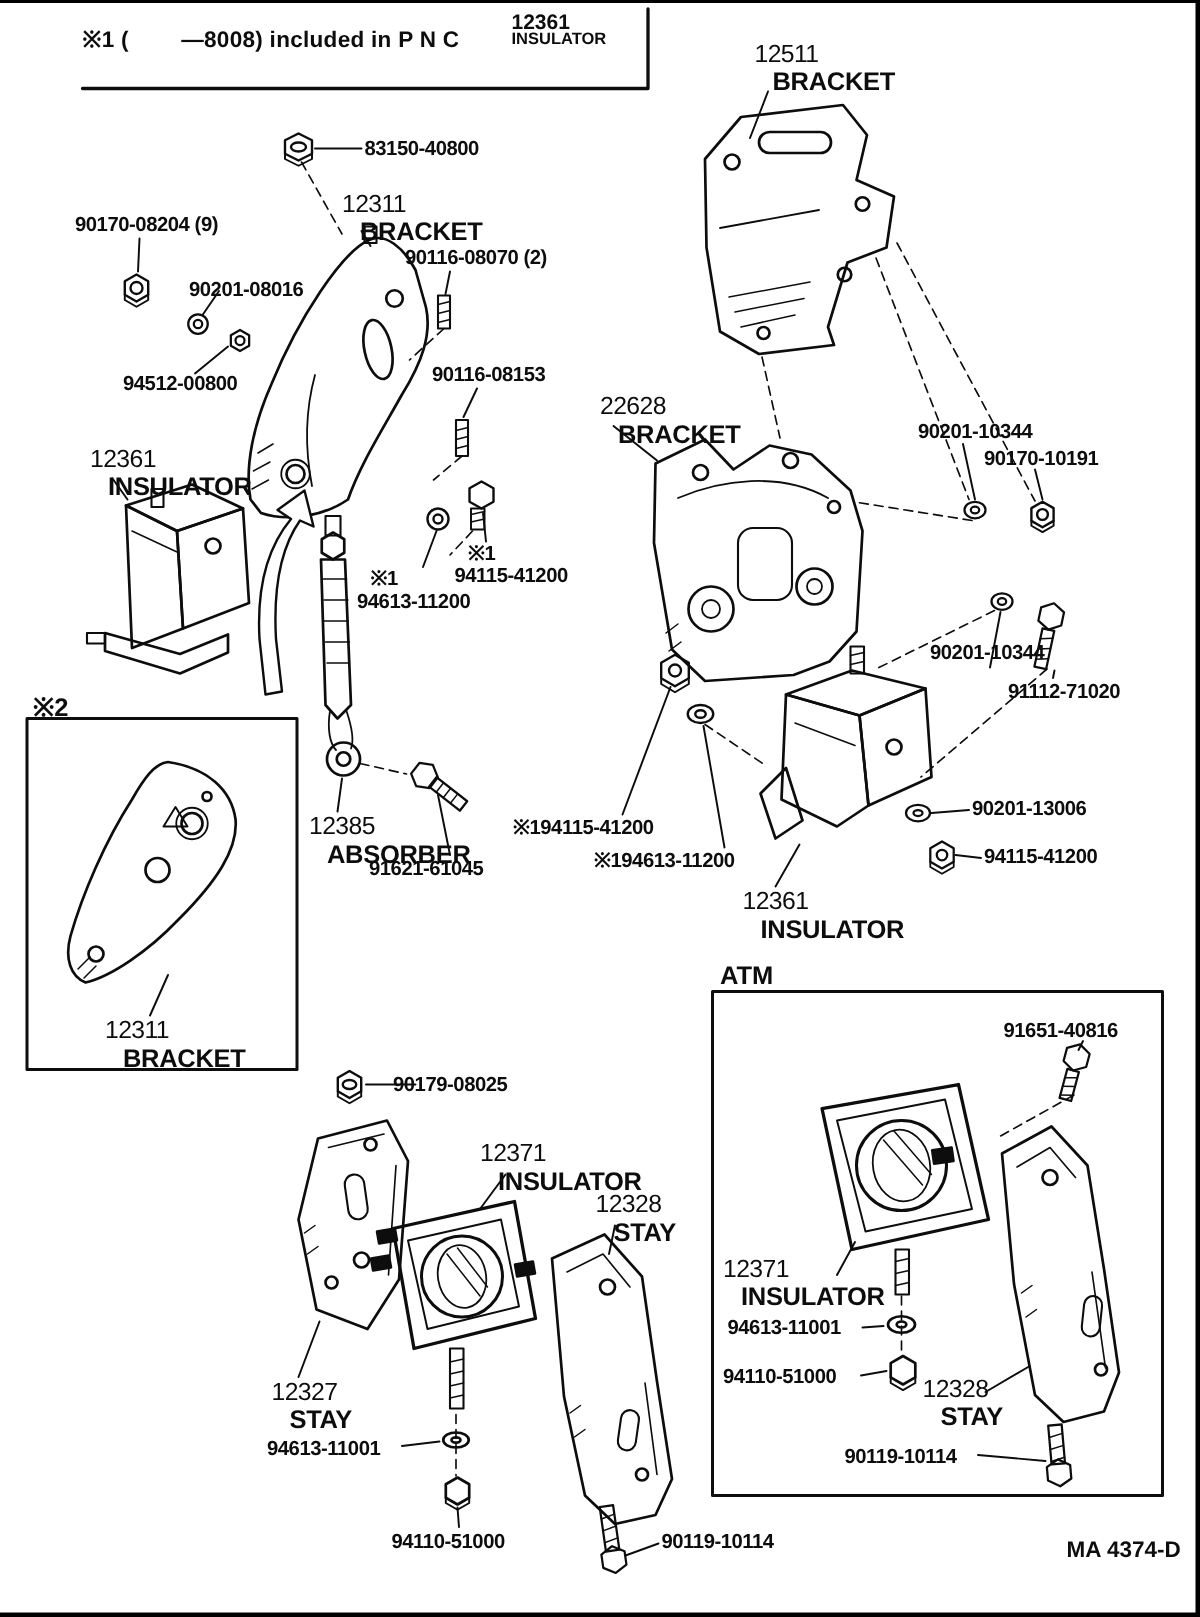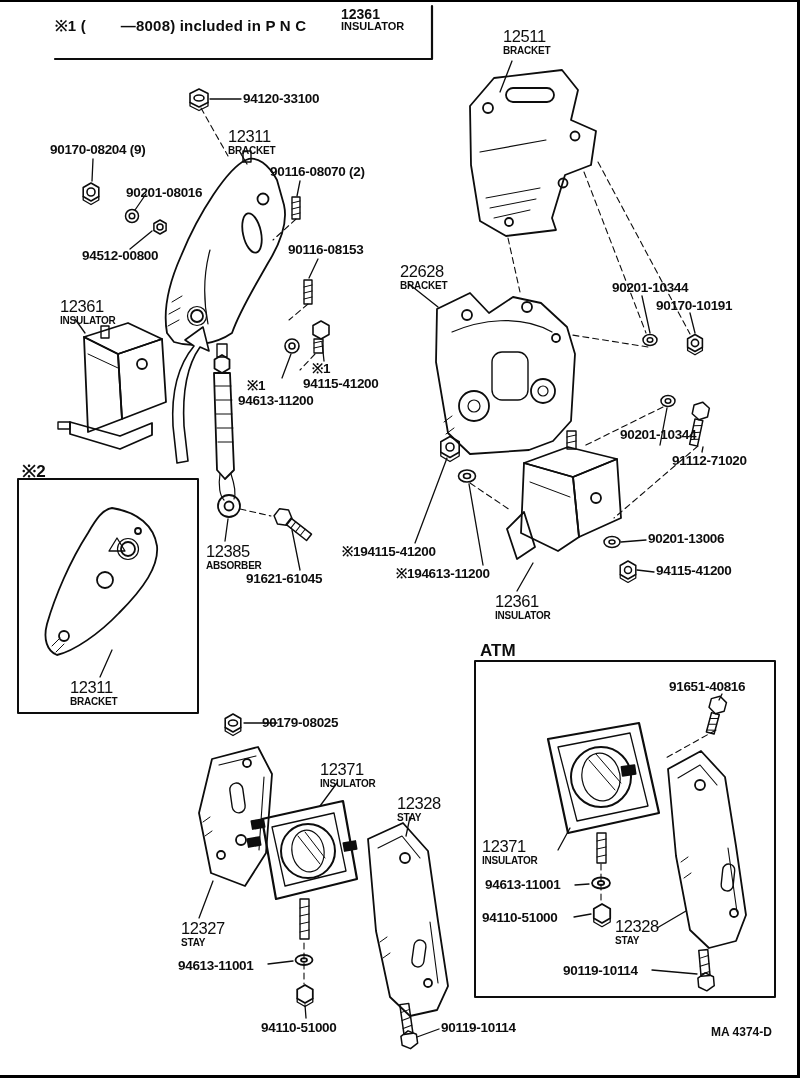--- a/index.html
+++ b/index.html
@@ -5,27 +5,27 @@
   html,body{margin:0;padding:0;background:#fff;}
   #page{position:relative;width:800px;height:1078px;background:#fff;overflow:hidden;
         box-sizing:border-box;border-top:2px solid #000;border-right:3px solid #000;border-bottom:3px solid #000;
         font-family:"Liberation Sans",sans-serif;color:#0d0d0d;}
   #art{position:absolute;left:0;top:0;}
   .lbl{position:absolute;font-weight:bold;font-size:13.5px;letter-spacing:-0.3px;white-space:nowrap;line-height:1.05;}
   .lbl2{position:absolute;font-weight:bold;font-size:13.5px;letter-spacing:-0.3px;white-space:nowrap;line-height:1.08;}
   .lbl2 .l1{margin-left:9px;}
   .part{position:absolute;white-space:nowrap;line-height:1;}
   .part .pnum{font-weight:normal;font-size:16.5px;letter-spacing:-0.4px;}
-  .part .pname{font-weight:bold;font-size:10px;letter-spacing:-0.2px;margin-top:1px;}
+  .part .pname{font-weight:bold;font-size:17px;letter-spacing:-0.2px;margin-top:1px;margin-left:12px;}
   .note{position:absolute;font-weight:bold;font-size:15px;white-space:pre;letter-spacing:0.2px;}
   .hdrpart{position:absolute;line-height:1;}
   .hdrpart .pnum{font-weight:bold;font-size:14px;}
   .hdrpart .pname{font-weight:bold;font-size:11px;}
   .boxlbl{position:absolute;font-weight:bold;font-size:17px;}
-  .code{position:absolute;font-weight:bold;font-size:12px;}
+  .code{position:absolute;font-weight:bold;font-size:15px;}
 </style>
 </head>
 <body>
 
 <div id="page">
 
 <svg id="art" width="800" height="1078" viewBox="0 0 800 1078">
 <g fill="none" stroke="#0d0d0d" stroke-width="1.8" stroke-linejoin="round" stroke-linecap="round">
 
 <polyline points="55,57 432,57 432,4" stroke-width="2.2"></polyline>
@@ -341,21 +341,21 @@
 
 <div class="note" style="left:55px;top:13px">※1 (        —8008) included in P N C</div>
 <div class="hdrpart" style="left:341px;top:5px">
   <div class="pnum">12361</div>
   <div class="pname">INSULATOR</div>
 </div>
 
 <div class="boxlbl" style="left:22px;top:457px">※2</div>
 <div class="boxlbl" style="left:480px;top:639px">ATM</div>
 
-<div class="lbl" style="left:243px;top:90px">94120-33100</div>
+<div class="lbl" style="left:243px;top:90px">83150-40800</div>
 <div class="part" style="left:228px;top:126px">
   <div class="pnum">12311</div>
   <div class="pname">BRACKET</div>
 </div>
 <div class="lbl" style="left:50px;top:141px">90170-08204 (9)</div>
 <div class="lbl" style="left:126px;top:184px">90201-08016</div>
 <div class="lbl" style="left:270px;top:163px">90116-08070 (2)</div>
 <div class="lbl" style="left:82px;top:247px">94512-00800</div>
 <div class="lbl" style="left:288px;top:241px">90116-08153</div>
 <div class="part" style="left:60px;top:296px">

